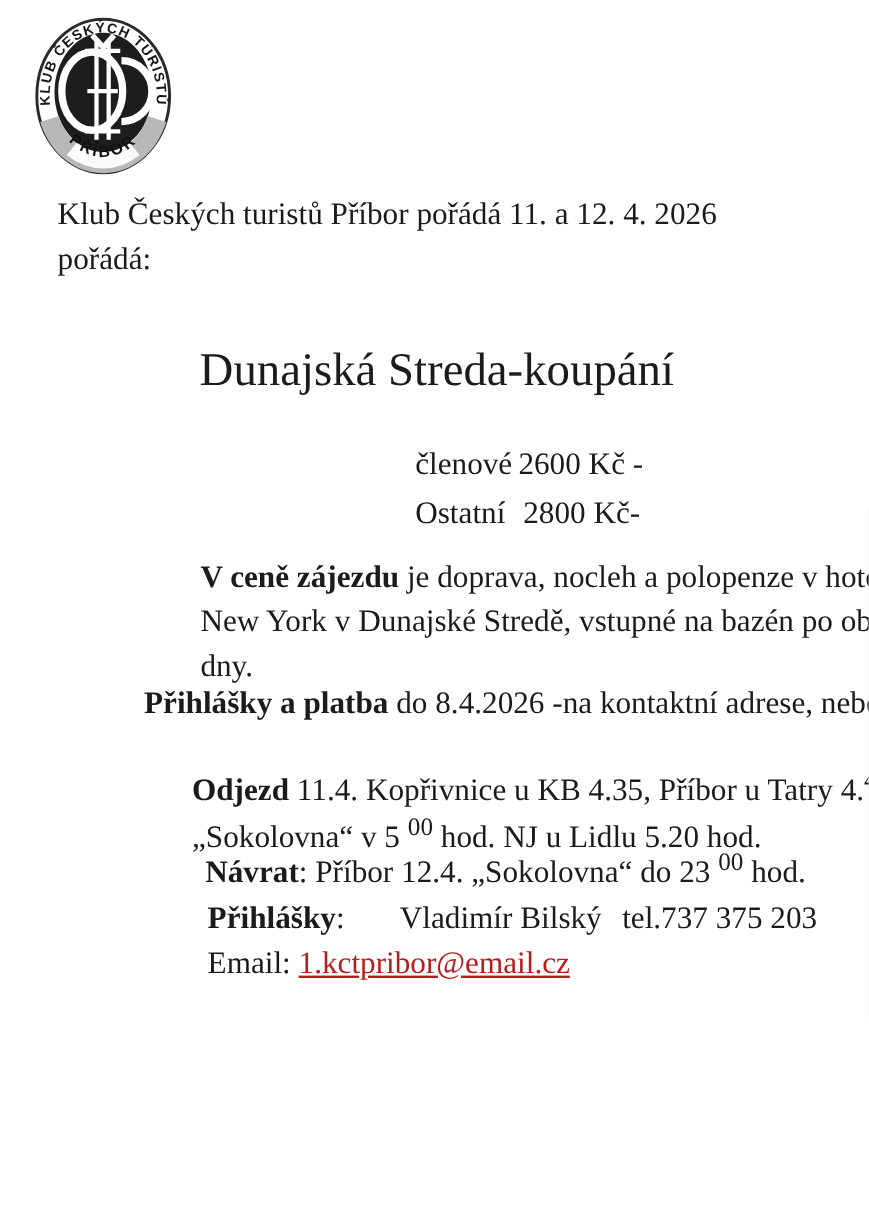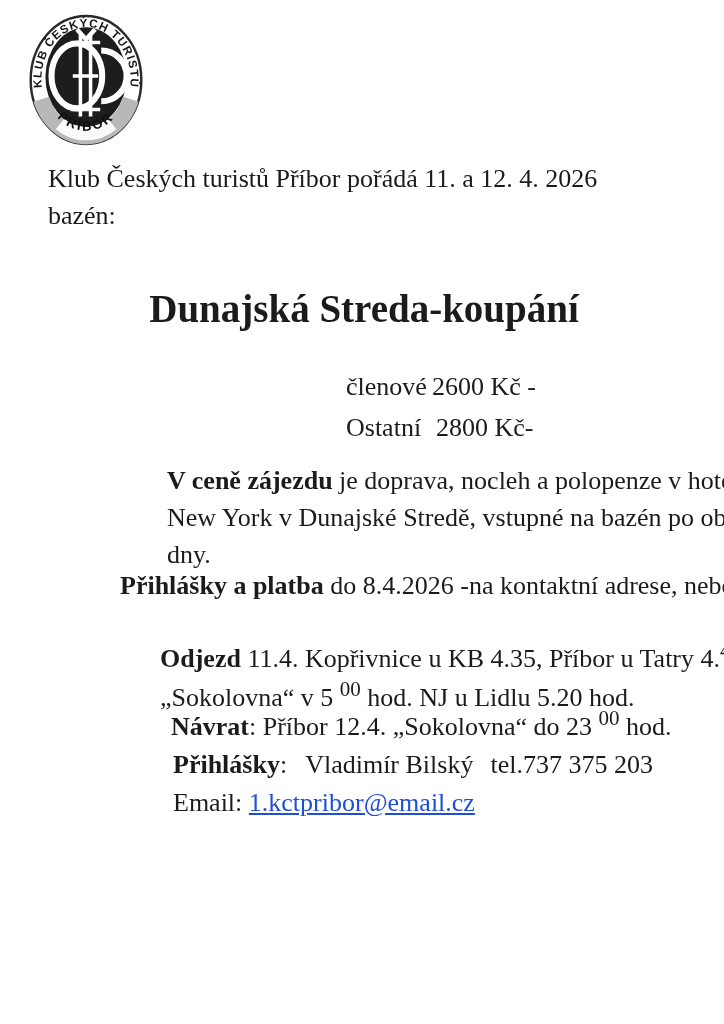--- a/index.html
+++ b/index.html
@@ -17,42 +17,42 @@
   .nowrap{white-space:nowrap;}
   b{font-weight:bold;}
 
   
   .badge{position:absolute;left:26px;top:12px;width:120px;height:136px;}
   .badge-ring-text{font-family:"Liberation Sans","DejaVu Sans",sans-serif;font-weight:bold;font-size:11.5px;letter-spacing:1.1px;fill:#161616;}
   .badge-bottom-text{font-family:"Liberation Sans","DejaVu Sans",sans-serif;font-weight:bold;font-size:13px;letter-spacing:2.2px;fill:#101010;}
 
   
   .header{left:48px;width:660px;top:160px;}
-  .title{left:34px;width:660px;top:284px;text-align:center;font-size:39px;line-height:50px;font-weight:bold;margin:0;}
+  .title{left:34px;width:660px;top:284px;text-align:center;font-size:39px;line-height:50px;font-weight:normal;margin:0;}
 
   
   .price-label{left:175px;top:368px;font-weight:bold;}
   .price-g1{left:346px;top:368px;}
   .price-a1{left:432px;top:368px;}
   .price-g2{left:346px;top:409px;}
   .price-a2{left:436px;top:409px;}
 
   .included{left:167px;top:462px;width:520px;}
   .payment{left:120px;top:567px;width:570px;}
   .departure{left:160px;top:640px;width:540px;}
   .return-line{left:171px;top:708px;}
   .contact-line{left:173px;top:746px;}
   .email-line{left:173px;top:784px;}
 
-  .contact-name{margin-left:18px;font-family:Liberation Serif, serif;}
+  .contact-name{margin-left:46px;font-family:Liberation Serif, serif;}
   .contact-phone{margin-left:17px;}
 
   .sup{font-size:21px;position:relative;top:-10px;letter-spacing:0;}
 
-  .email-link{color:#1d4ed8;text-decoration:underline;cursor:pointer;}
+  .email-link{color:#b91c1c;text-decoration:underline;cursor:pointer;}
 </style>
 </head>
 <body>
 
 <div class="page">
 
   <svg class="badge" viewBox="0 0 118 134" aria-hidden="true">
     <defs>
       <clipPath id="badge-clip">
           <ellipse cx="59" cy="67" rx="55" ry="63.5"></ellipse>
@@ -85,21 +85,21 @@
     <text class="badge-ring-text">
       <textPath href="#arc-top" startOffset="50%" text-anchor="middle">KLUB ČESKÝCH TURISTŮ</textPath>
     </text>
     <text class="badge-bottom-text">
       <textPath href="#arc-bottom" startOffset="50%" text-anchor="middle">PŘÍBOR</textPath>
     </text>
   </svg>
 
   <div class="abs header">
     <div>Klub Českých turistů Příbor pořádá 11. a 12. 4. 2026</div>
-    <div>bazén:</div>
+    <div>pořádá:</div>
   </div>
 
   <h1 class="abs title">Dunajská Streda-koupání</h1>
 
   <div class="abs price-g1 nowrap">členové</div>
   <div class="abs price-a1 nowrap">2600 Kč -</div>
   <div class="abs price-g2 nowrap">Ostatní</div>
   <div class="abs price-a2 nowrap">2800 Kč-</div>
 
   <div class="abs included">

